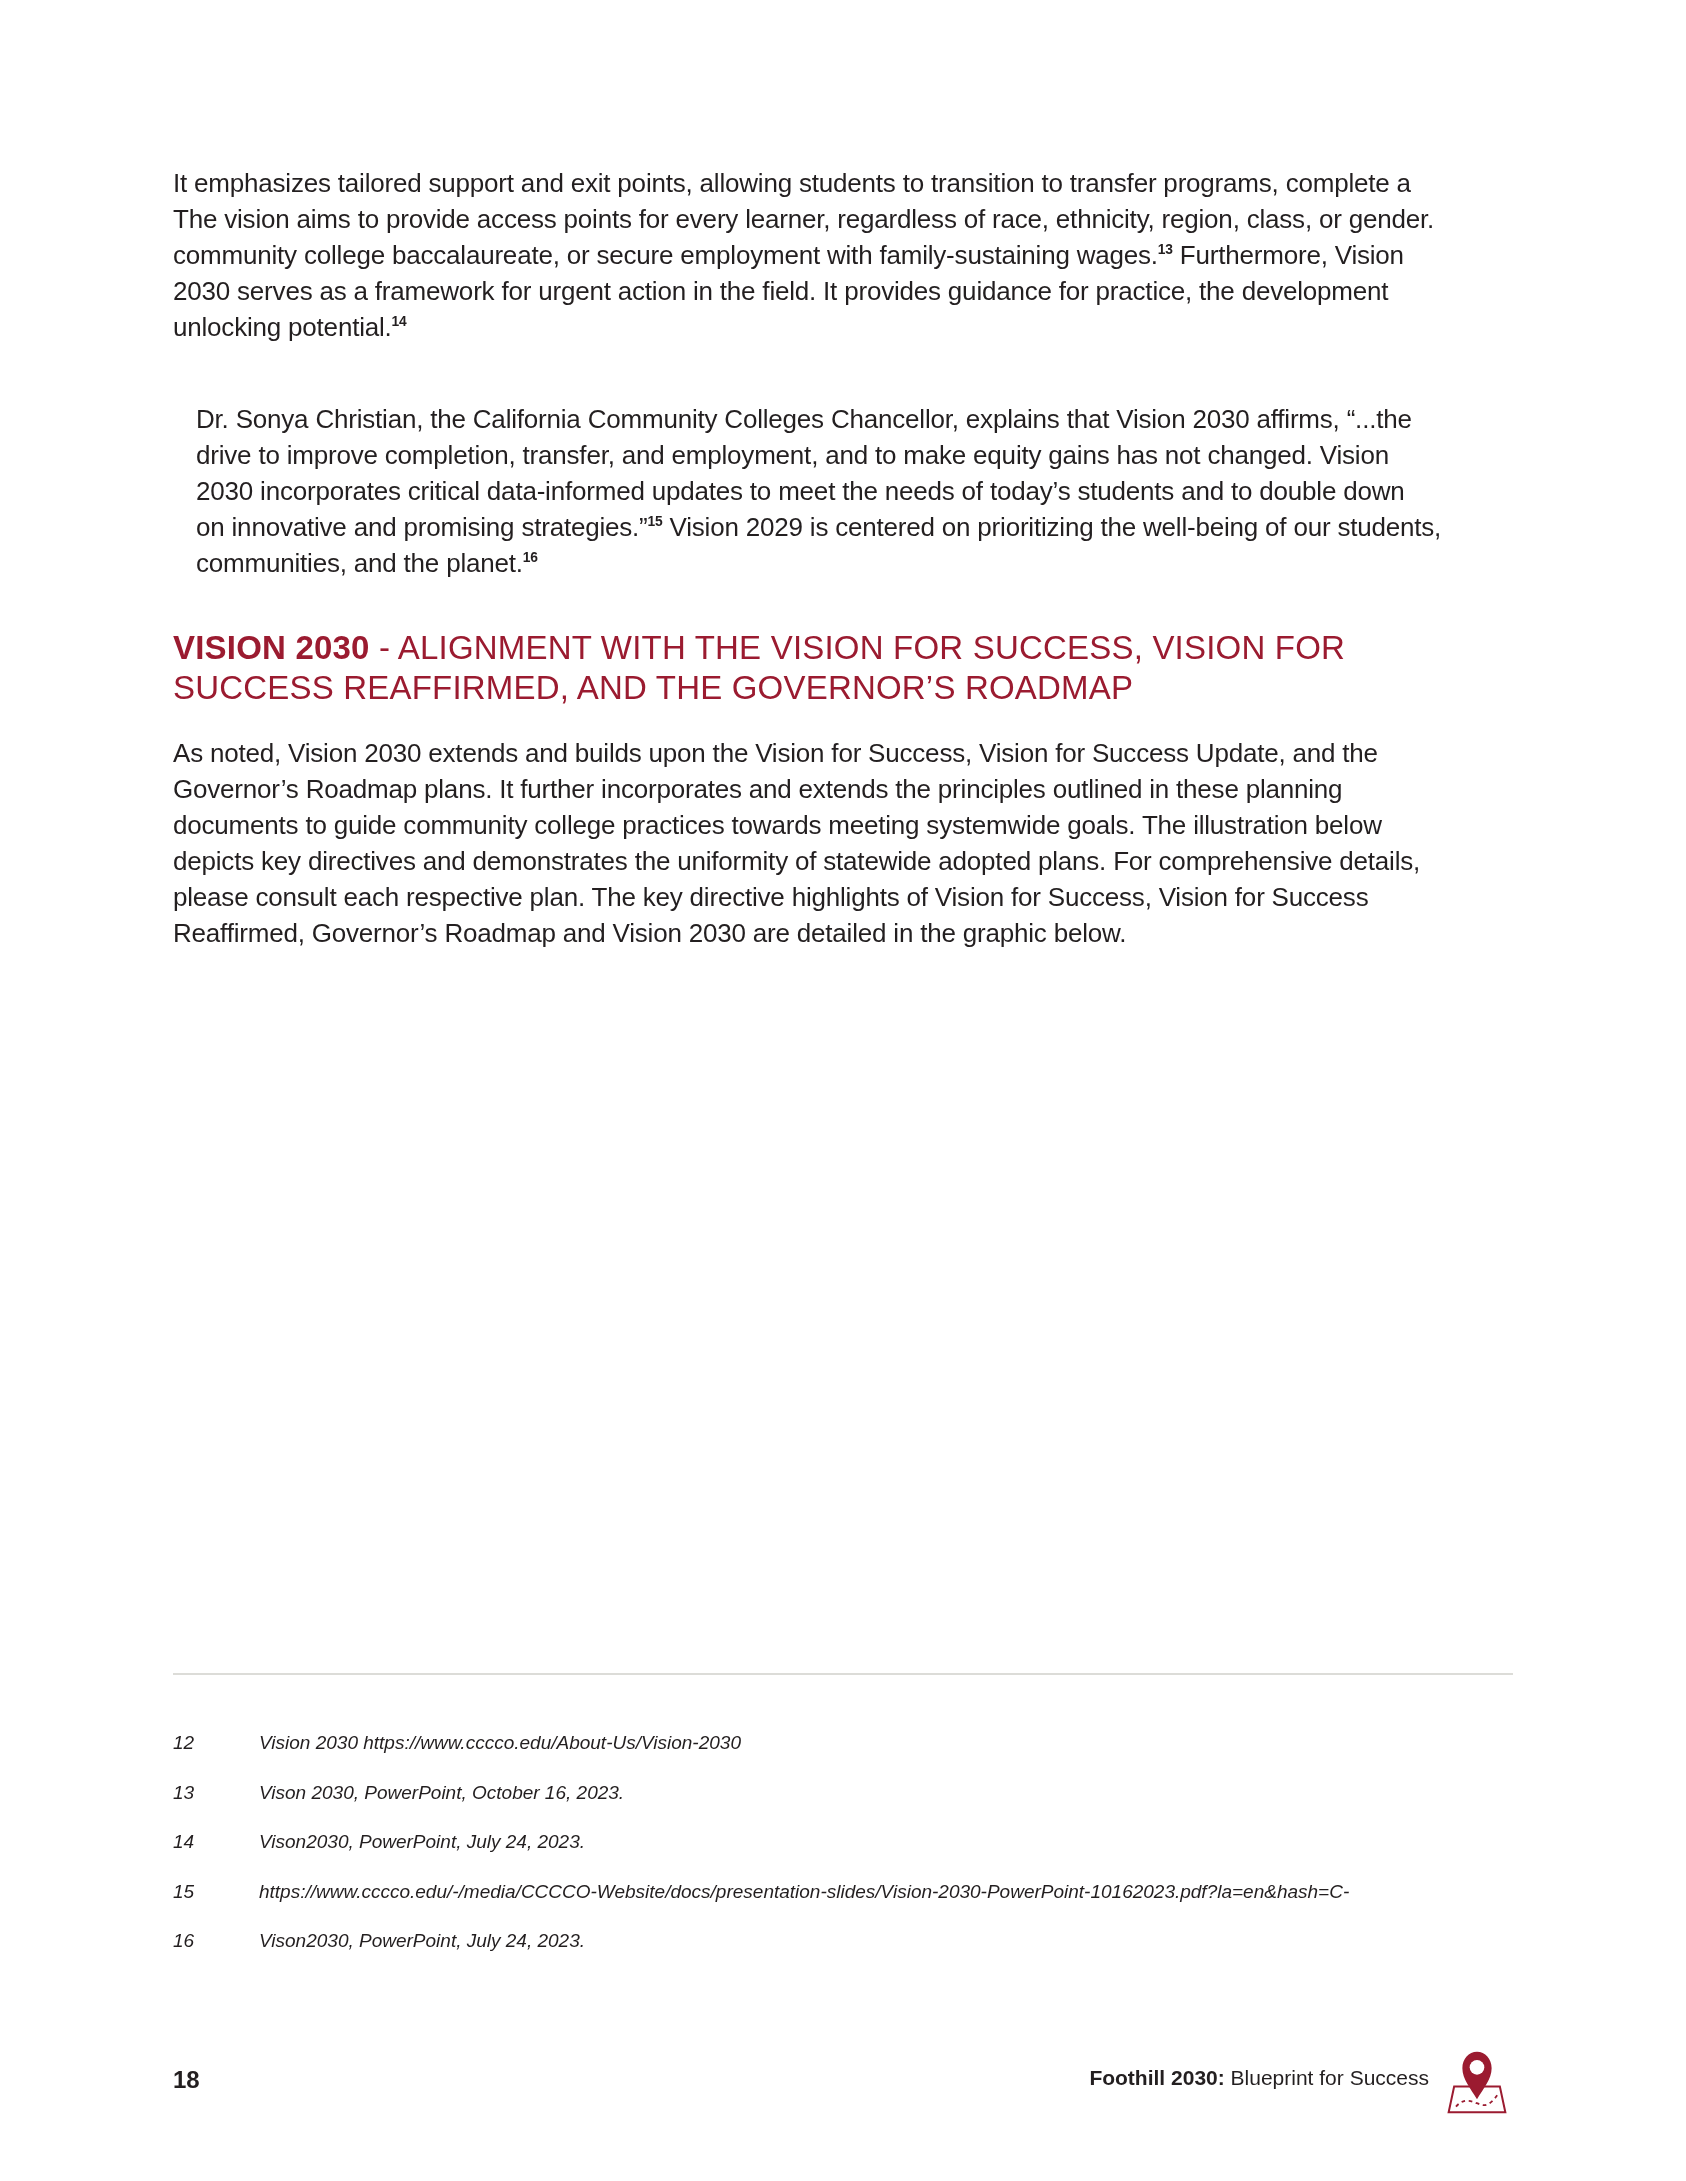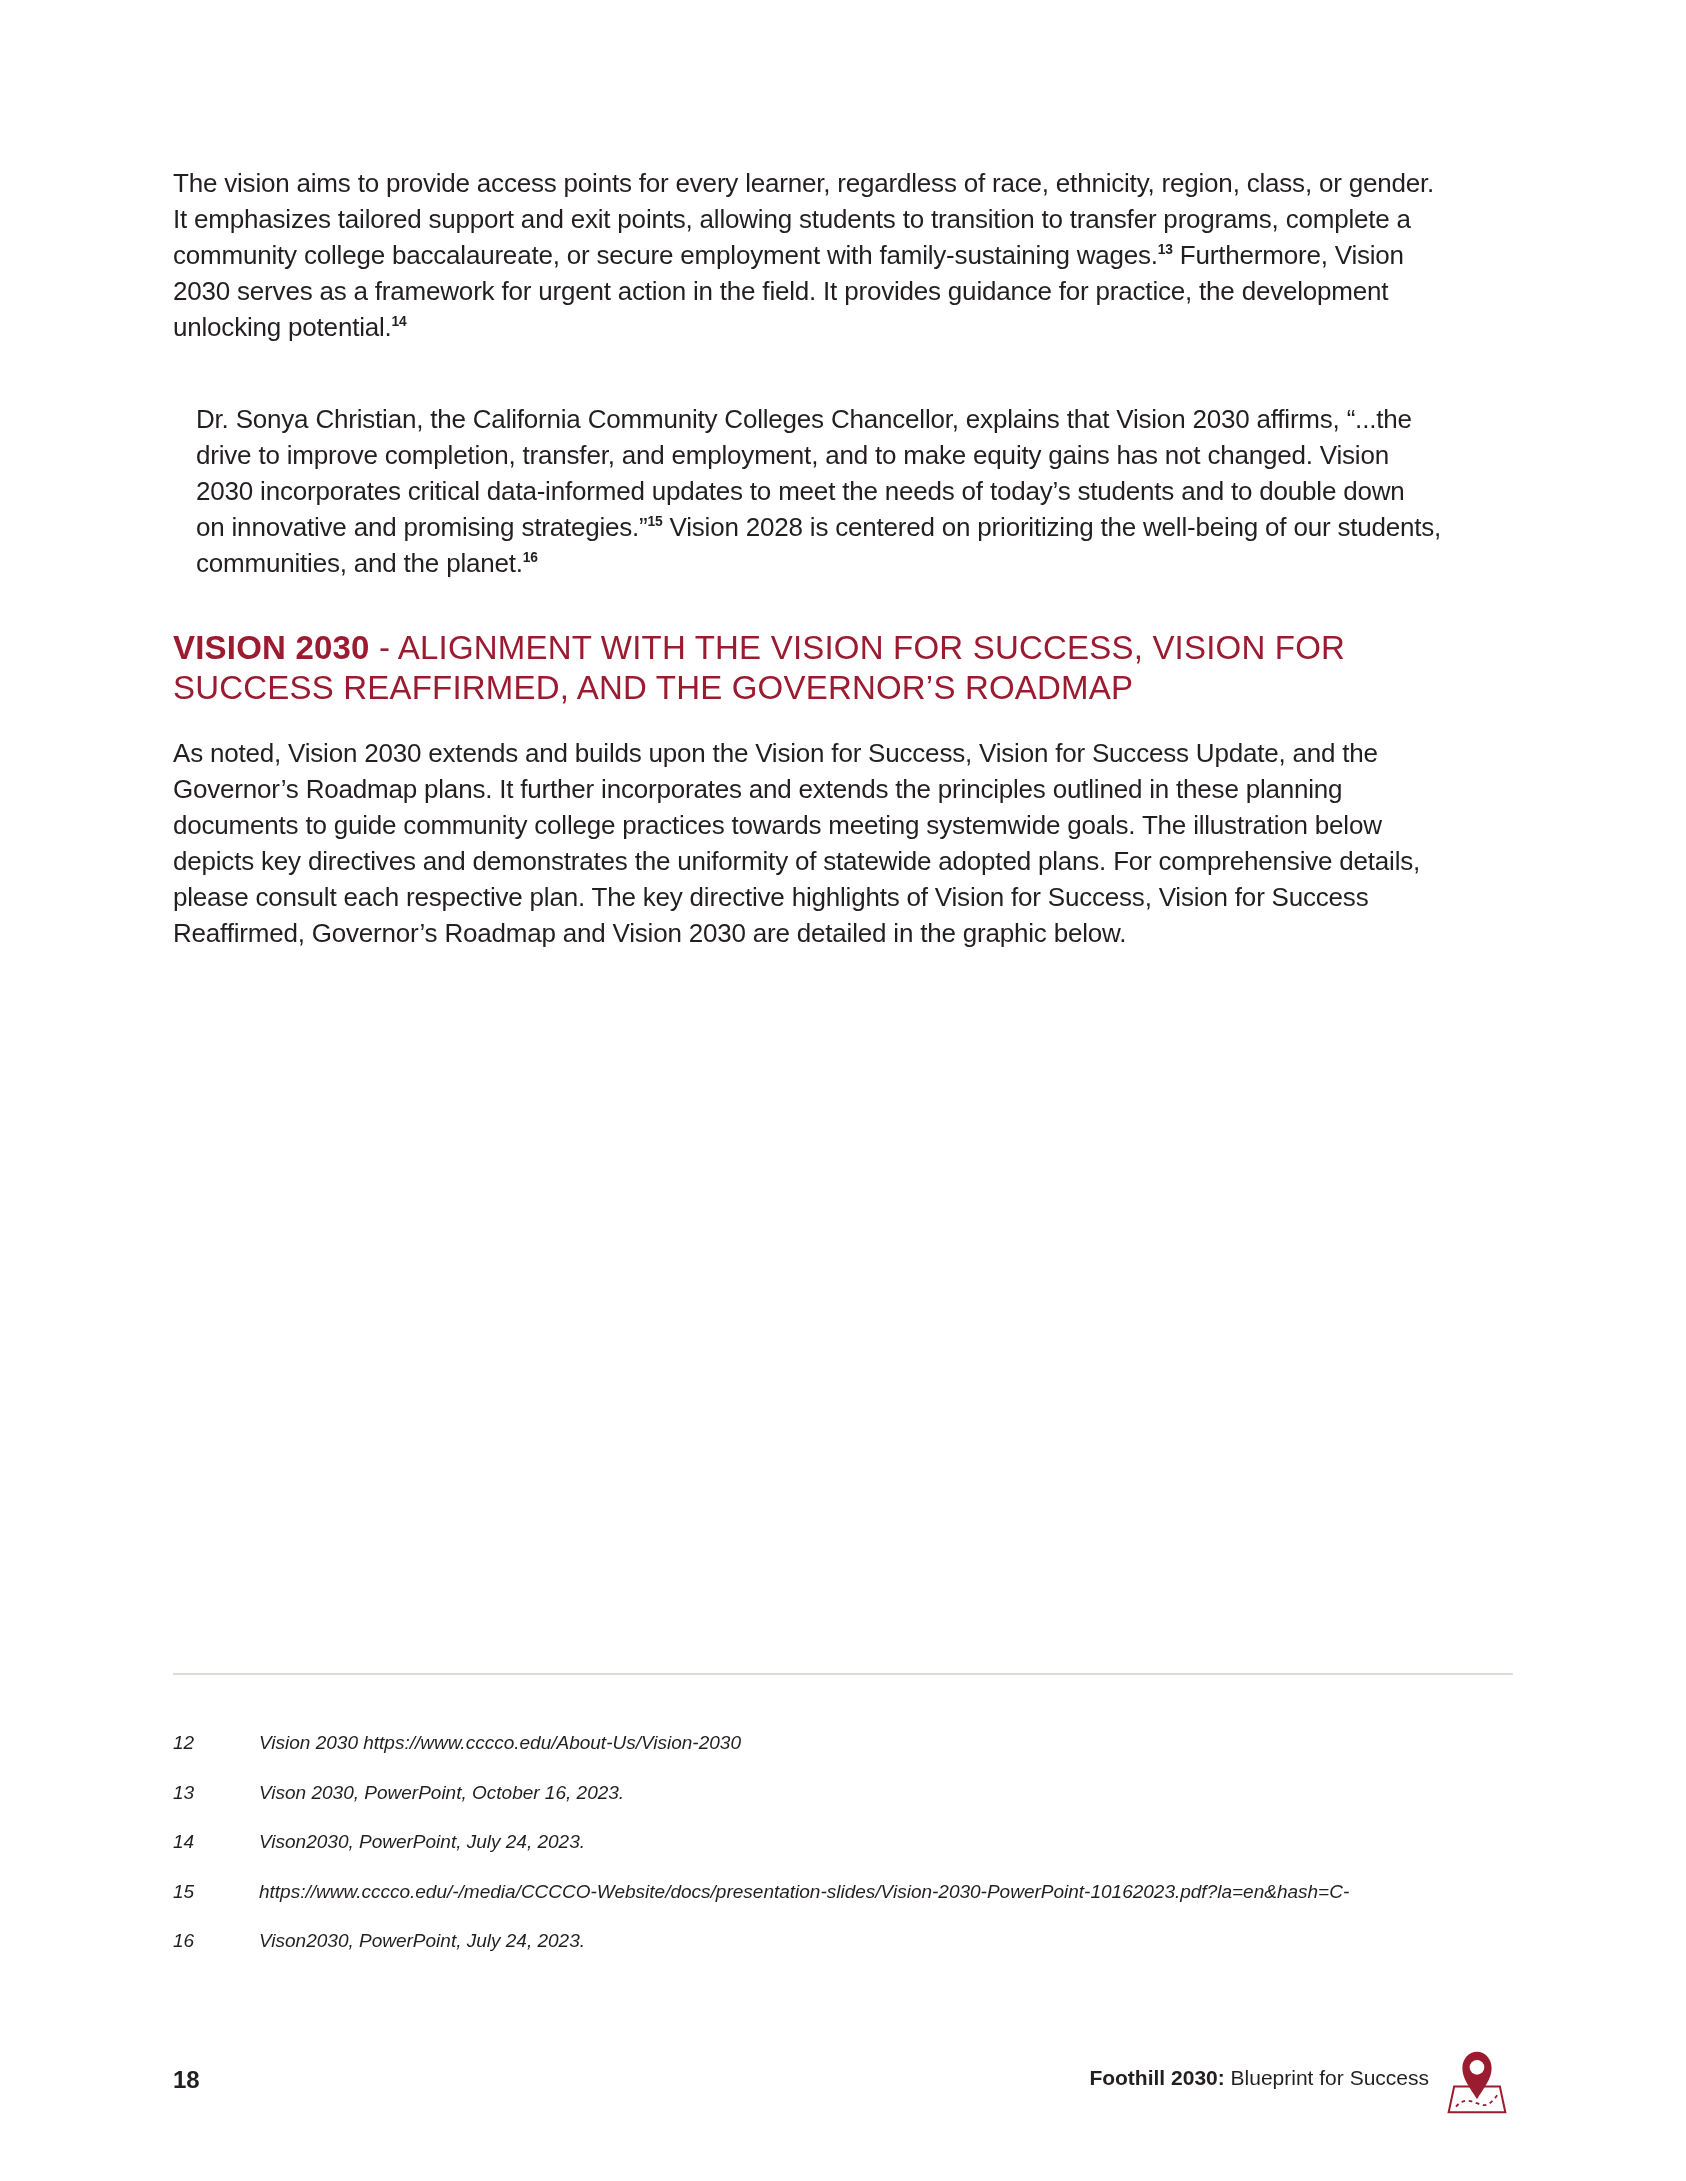--- a/index.html
+++ b/index.html
@@ -27,32 +27,32 @@
   .fnote .txt .ln { display: block; white-space: nowrap; }
   .page-num { position: absolute; left: 173px; top: 2066px; font-size: 24px; font-weight: bold; }
   .running-title { position: absolute; right: 257px; top: 2066px; font-size: 21px; white-space: nowrap; }
   .running-title .bold { font-weight: bold; }
   .map-icon { position: absolute; left: 1445px; top: 2048px; width: 64px; height: 68px; }
 </style>
 </head>
 <body>
 
 <div class="para" id="p1">
+  <span class="ln">It emphasizes tailored support and exit points, allowing students to transition to transfer programs, complete a</span>
   <span class="ln">The vision aims to provide access points for every learner, regardless of race, ethnicity, region, class, or gender.</span>
-  <span class="ln">It emphasizes tailored support and exit points, allowing students to transition to transfer programs, complete a</span>
   <span class="ln"><span>community college baccalaureate, or secure employment with family-sustaining wages.</span><sup class="fn">13</sup><span> Furthermore, Vision</span></span>
   <span class="ln">2030 serves as a framework for urgent action in the field.  It provides guidance for practice, the development</span>
   <span class="ln"><span>unlocking potential.</span><sup class="fn">14</sup></span>
 </div>
 
 <div class="para" id="p2">
   <span class="ln">Dr. Sonya Christian, the California Community Colleges Chancellor, explains that Vision 2030 affirms, “...the</span>
   <span class="ln">drive to improve completion, transfer, and employment, and to make equity gains has not changed. Vision</span>
   <span class="ln">2030 incorporates critical data-informed updates to meet the needs of today’s students and to double down</span>
-  <span class="ln"><span>on innovative and promising strategies.”</span><sup class="fn">15</sup><span> Vision 2028 is centered on prioritizing the well-being of our students,</span></span>
+  <span class="ln"><span>on innovative and promising strategies.”</span><sup class="fn">15</sup><span> Vision 2029 is centered on prioritizing the well-being of our students,</span></span>
   <span class="ln"><span>communities, and the planet.</span><sup class="fn">16</sup></span>
 </div>
 
 <h2 class="heading">
   <span class="ln"><span class="strong">VISION 2030</span><span> - ALIGNMENT WITH THE VISION FOR SUCCESS, VISION FOR</span></span>
   <span class="ln">SUCCESS REAFFIRMED, AND THE GOVERNOR’S ROADMAP</span>
 </h2>
 
 <div class="para" id="p3">
   <span class="ln">As noted, Vision 2030 extends and builds upon the Vision for Success, Vision for Success Update, and the</span>

